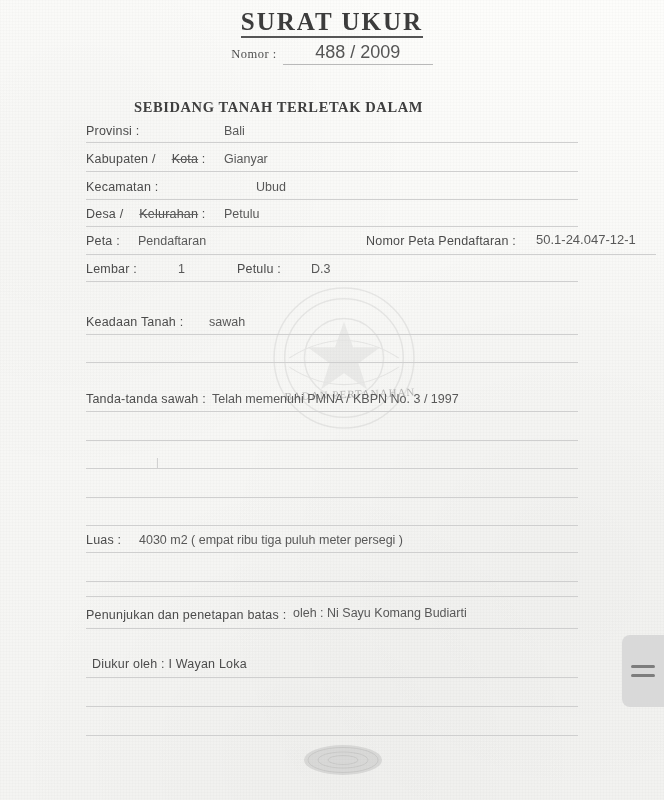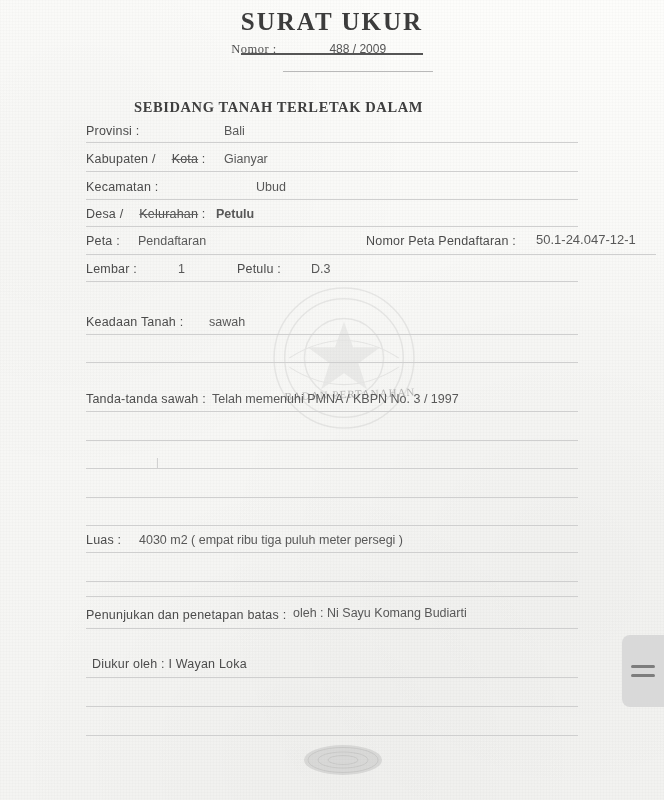--- a/index.html
+++ b/index.html
@@ -41,43 +41,43 @@
     width: 664px;
     text-align: center;
     font-family: "Liberation Serif", serif;
     font-size: 25px;
     font-weight: bold;
     letter-spacing: 2px;
     color: #3c3c3c;
   }
   .doc-title .u {
     border-bottom: 2px solid #555;
-    padding-bottom: 18px;
+    padding-bottom: 1px;
   }
   .nomor-row {
     position: absolute;
     top: 42px;
     left: 0;
     width: 664px;
     text-align: center;
     font-size: 12.5px;
     color: #4e4e4e;
   }
   .nomor-label {
     font-family: "Liberation Serif", serif;
     letter-spacing: 0.5px;
   }
   .nomor-value {
     display: inline-block;
     min-width: 130px;
     border-bottom: 1px solid #b9b9b9;
-    padding: 0 10px 15px 10px;
+    padding: 0 10px 1px 10px;
     margin-left: 6px;
     color: #555;
-    font-size: 12px;
+    font-size: 18px;
   }
   .subtitle {
     position: absolute;
     top: 99px;
     left: 134px;
     font-family: "Liberation Serif", serif;
     font-size: 14.5px;
     font-weight: bold;
     letter-spacing: 0.6px;
     color: #3f3f3f;
@@ -188,21 +188,21 @@
 
   <div class="label" style="left:86px; top:152px;"><span>Kabupaten /</span><span class="strike">Kota</span><span> :</span></div>
   <div class="value" style="left:224px; top:152px;">Gianyar</div>
   <div class="rule" style="left:86px; top:171px; width:492px;"></div>
 
   <div class="label" style="left:86px; top:180px;">Kecamatan  :</div>
   <div class="value" style="left:224px; top:180px;margin-left:32px;">Ubud</div>
   <div class="rule" style="left:86px; top:199px; width:492px;"></div>
 
   <div class="label" style="left:86px; top:207px;"><span>Desa /</span><span class="strike">Kelurahan</span><span> :</span></div>
-  <div class="value" style="left:216px; top:207px;font-weight:bold;">Petulu</div>
+  <div class="value" style="left:224px; top:207px;">Petulu</div>
   <div class="rule" style="left:86px; top:226px; width:492px;"></div>
 
   <div class="label" style="left:86px; top:234px;">Peta  :</div>
   <div class="value" style="left:138px; top:234px;">Pendaftaran</div>
   <div class="label" style="left:366px; top:234px;">Nomor Peta Pendaftaran  :</div>
   <div class="value" style="left:536px; top:232px; font-size:13px;">50.1-24.047-12-1</div>
   <div class="rule" style="left:86px; top:254px; width:570px;"></div>
 
   <div class="label" style="left:86px; top:262px;">Lembar  :</div>
   <div class="value" style="left:178px; top:262px;">1</div>

